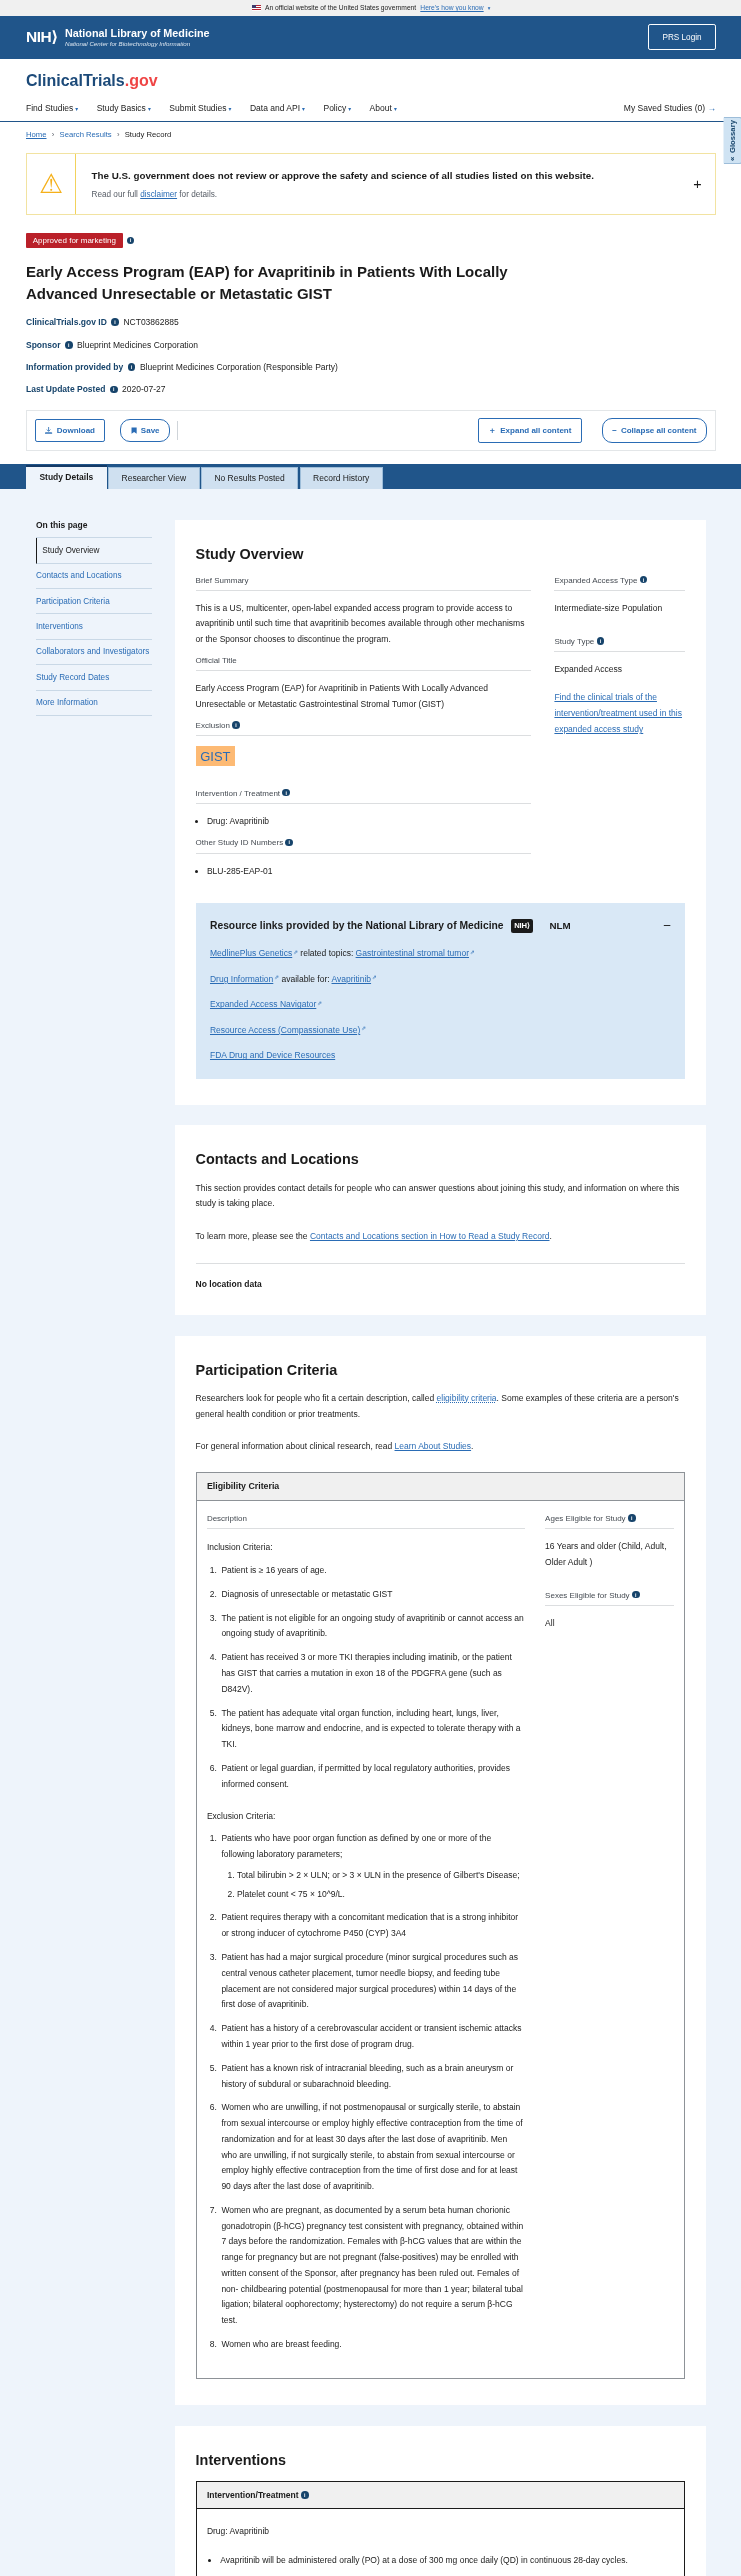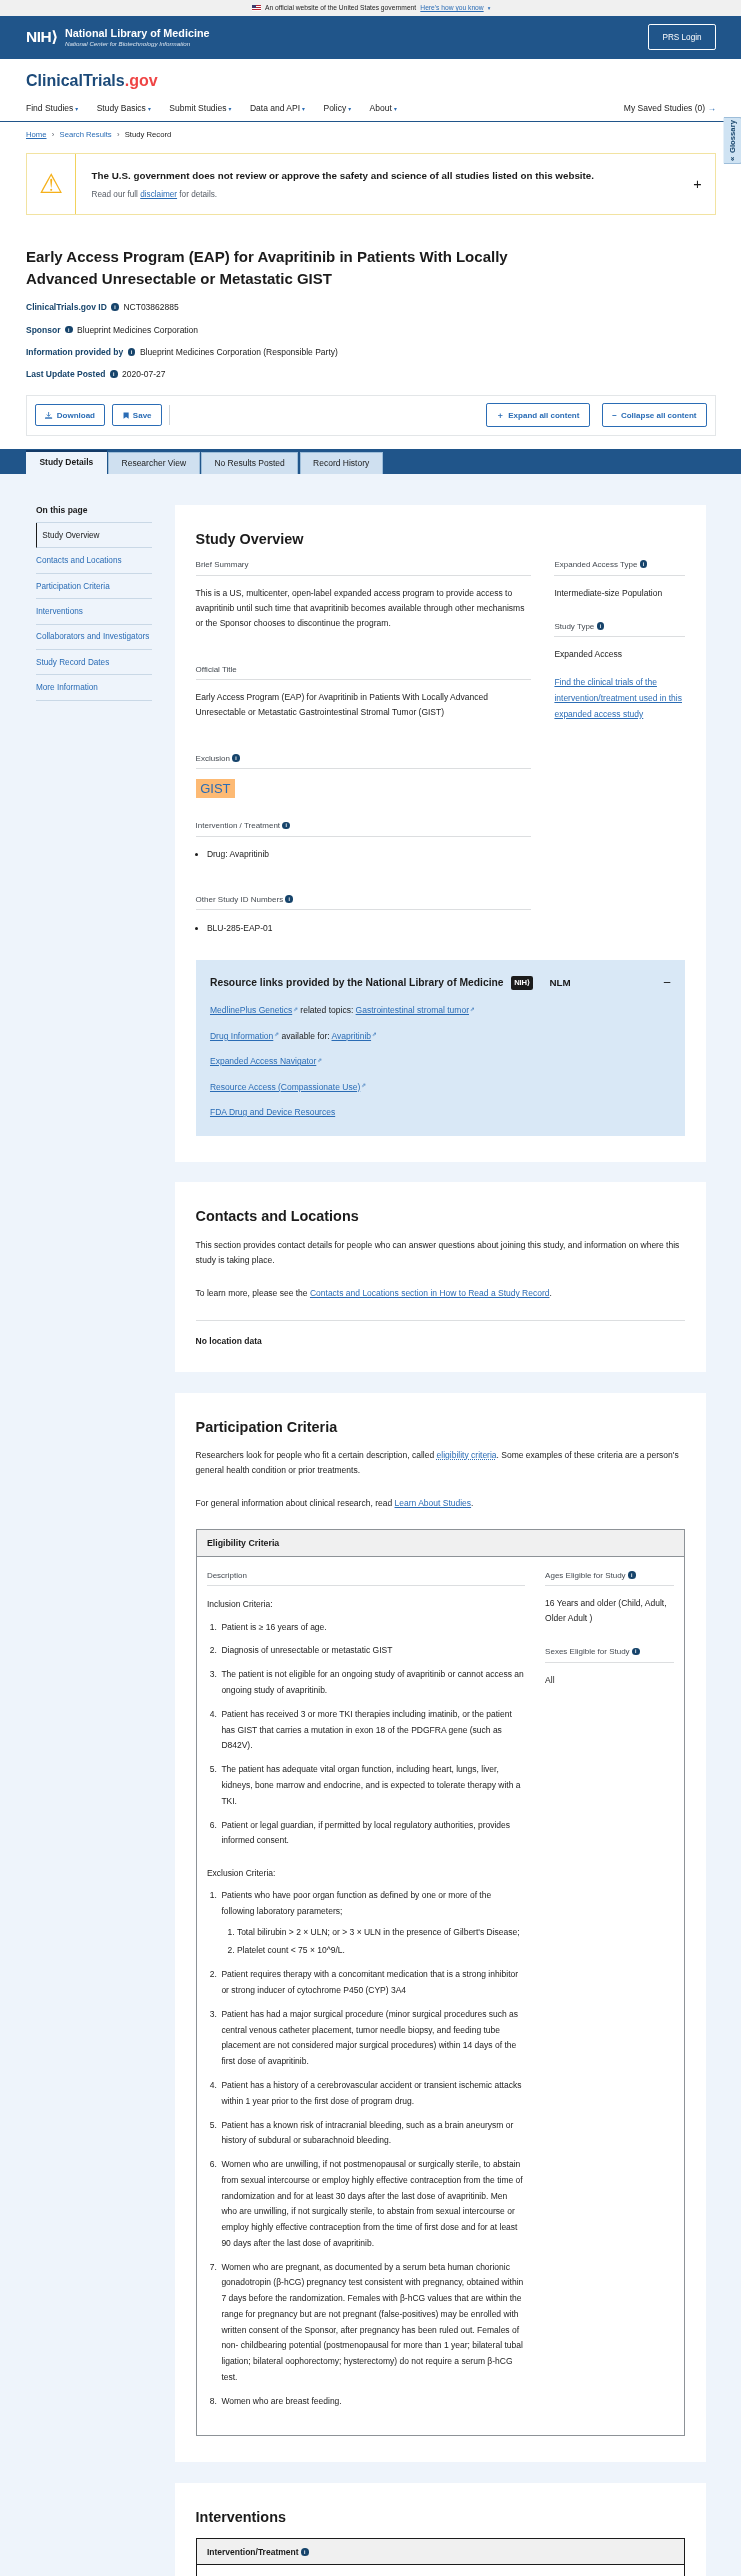--- a/index.html
+++ b/index.html
@@ -60,40 +60,40 @@
   .red-badge { background: #ba2029; color: #fff; font-size: 8px; padding: 3.1px 6.7px; border-radius: 1px; }
   .info-i { display: inline-flex; width: 7.7px; height: 7.7px; border-radius: 50%; background: #17446b; color: #fff; font-size: 5.2px; font-weight: bold; align-items: center; justify-content: center; font-style: normal; vertical-align: 1px; cursor: pointer; flex-shrink: 0; }
   .study-title { margin-top: 13.4px; font-size: 15px; font-weight: bold; line-height: 1.45; max-width: 546px; }
   .meta-row { margin-top: 12.4px; font-size: 8.5px; }
   .meta-label { font-weight: bold; color: #17446b; margin-right: 2.1px; }
   .meta-value { color: #1b1b1b; margin-left: 2.1px; }
 
   
   .action-bar { margin: 15.5px 26px 0 26px; border: 0.5px solid #e3e6e8; background: #fff; padding: 7.2px 8.2px; display: flex; align-items: center; }
   .btn-outline { display: inline-flex; align-items: center; gap: 4.1px; border: 0.5px solid #2a6cb5; color: #2a6cb5; background: #fff; font-size: 8px; font-weight: bold; padding: 5.7px 9.3px; border-radius: 2.1px; cursor: pointer; font-family: inherit; }
-  .btn-outline + .btn-outline { margin-left: 7px; }
+  .btn-outline + .btn-outline { margin-left: 15px; border-radius: 10px; }
   .vdiv { width: 0.5px; height: 19.6px; background: #cfd4d9; margin-left: 7.2px; }
   .bar-right { margin-left: auto; display: flex; gap: 5.2px; }
   .icon-svg { display: inline-block; }
 
   
   .tab-bar { margin-top: 13.4px; background: #20558a; padding: 0 0 0 26px; display: flex; align-items: flex-end; height: 25px; }
   .tab { background: #cfe0f0; border: 0.5px solid #9dbdd9; border-bottom: none; color: #1b1b1b; font-size: 8.5px; padding: 5.7px 12.4px; margin-right: 1.5px; cursor: pointer; }
   .tab.active { background: #eef4fb; border: none; border-top: 2.1px solid #143a66; font-weight: bold; padding: 5.2px 13.4px 6.7px 13.4px; }
 
   
   .content { background: #eef4fb; padding: 31px 36px 36px 36px; display: flex; align-items: flex-start; }
   .sidebar { width: 116px; flex-shrink: 0; margin-right: 23px; }
   .sb-title { font-size: 8.5px; font-weight: bold; padding-bottom: 7.2px; border-bottom: 0.5px solid #c9d8e6; }
   .sb-item { display: block; font-size: 8.2px; color: #2a6cb5; padding: 7.7px 0; border-bottom: 0.5px solid #c9d8e6; text-decoration: none; cursor: pointer; }
   .sb-item.active { color: #1b1b1b; border-left: 1.5px solid #1b1b1b; padding-left: 5.2px; }
   .cards { flex: 1; min-width: 0; }
   .card { background: #fff; padding: 26px 20.6px; margin-bottom: 20.6px; }
   .card h2 { font-size: 14.4px; font-weight: bold; margin-bottom: 13.4px; }
-  .fld-label { font-size: 8px; color: #454b52; padding-bottom: 5.2px; border-bottom: 0.5px solid #dcdee0; margin-bottom: 10.3px; margin-top: 33px; }
+  .fld-label { font-size: 8px; color: #454b52; padding-bottom: 5.2px; border-bottom: 0.5px solid #dcdee0; margin-bottom: 10.3px; margin-top: 9px; }
   .fld-label:first-of-type { margin-top: 0; }
   .fld-value { font-size: 8.5px; line-height: 1.8; color: #1b1b1b; }
   .ov-grid { display: flex; }
   .ov-left { flex: 1; min-width: 0; }
   .ov-right { width: 131px; margin-left: 23px; flex-shrink: 0; }
   .ov-right .fld-label { margin-top: 20.6px; }
   .ov-right .fld-label:first-child { margin-top: 0; }
   .ov-right a { color: #2a6cb5; font-size: 8.5px; line-height: 1.9; }
   .chip { display: inline-block; background: #fdba74; color: #2a6cb5; font-size: 13px; padding: 2.1px 4.6px; }
   ul.plain { list-style: disc; margin-left: 11.3px; font-size: 8.5px; line-height: 1.8; }
@@ -178,20 +178,24 @@
     <span class="warn-triangle">⚠</span>
   </div>
   <div class="warn-text-col">
     <div class="warn-title">The U.S. government does not review or approve the safety and science of all studies listed on this website.</div>
     <div class="warn-sub"><span>Read our full </span><a class="blue-link">disclaimer</a><span> for details.</span></div>
   </div>
   <span class="warn-plus">+</span>
 </div>
 
 <div class="study-head">
+  <div class="badge-row">
+    <span class="red-badge">Approved for marketing</span>
+    <span class="info-i">i</span>
+  </div>
   <h1 class="study-title">Early Access Program (EAP) for Avapritinib in Patients With Locally Advanced Unresectable or Metastatic GIST</h1>
 
   <div class="meta-row">
     <span class="meta-label">ClinicalTrials.gov ID</span>
     <span class="info-i">i</span>
     <span class="meta-value">NCT03862885</span>
   </div>
   <div class="meta-row">
     <span class="meta-label">Sponsor</span>
     <span class="info-i">i</span>

